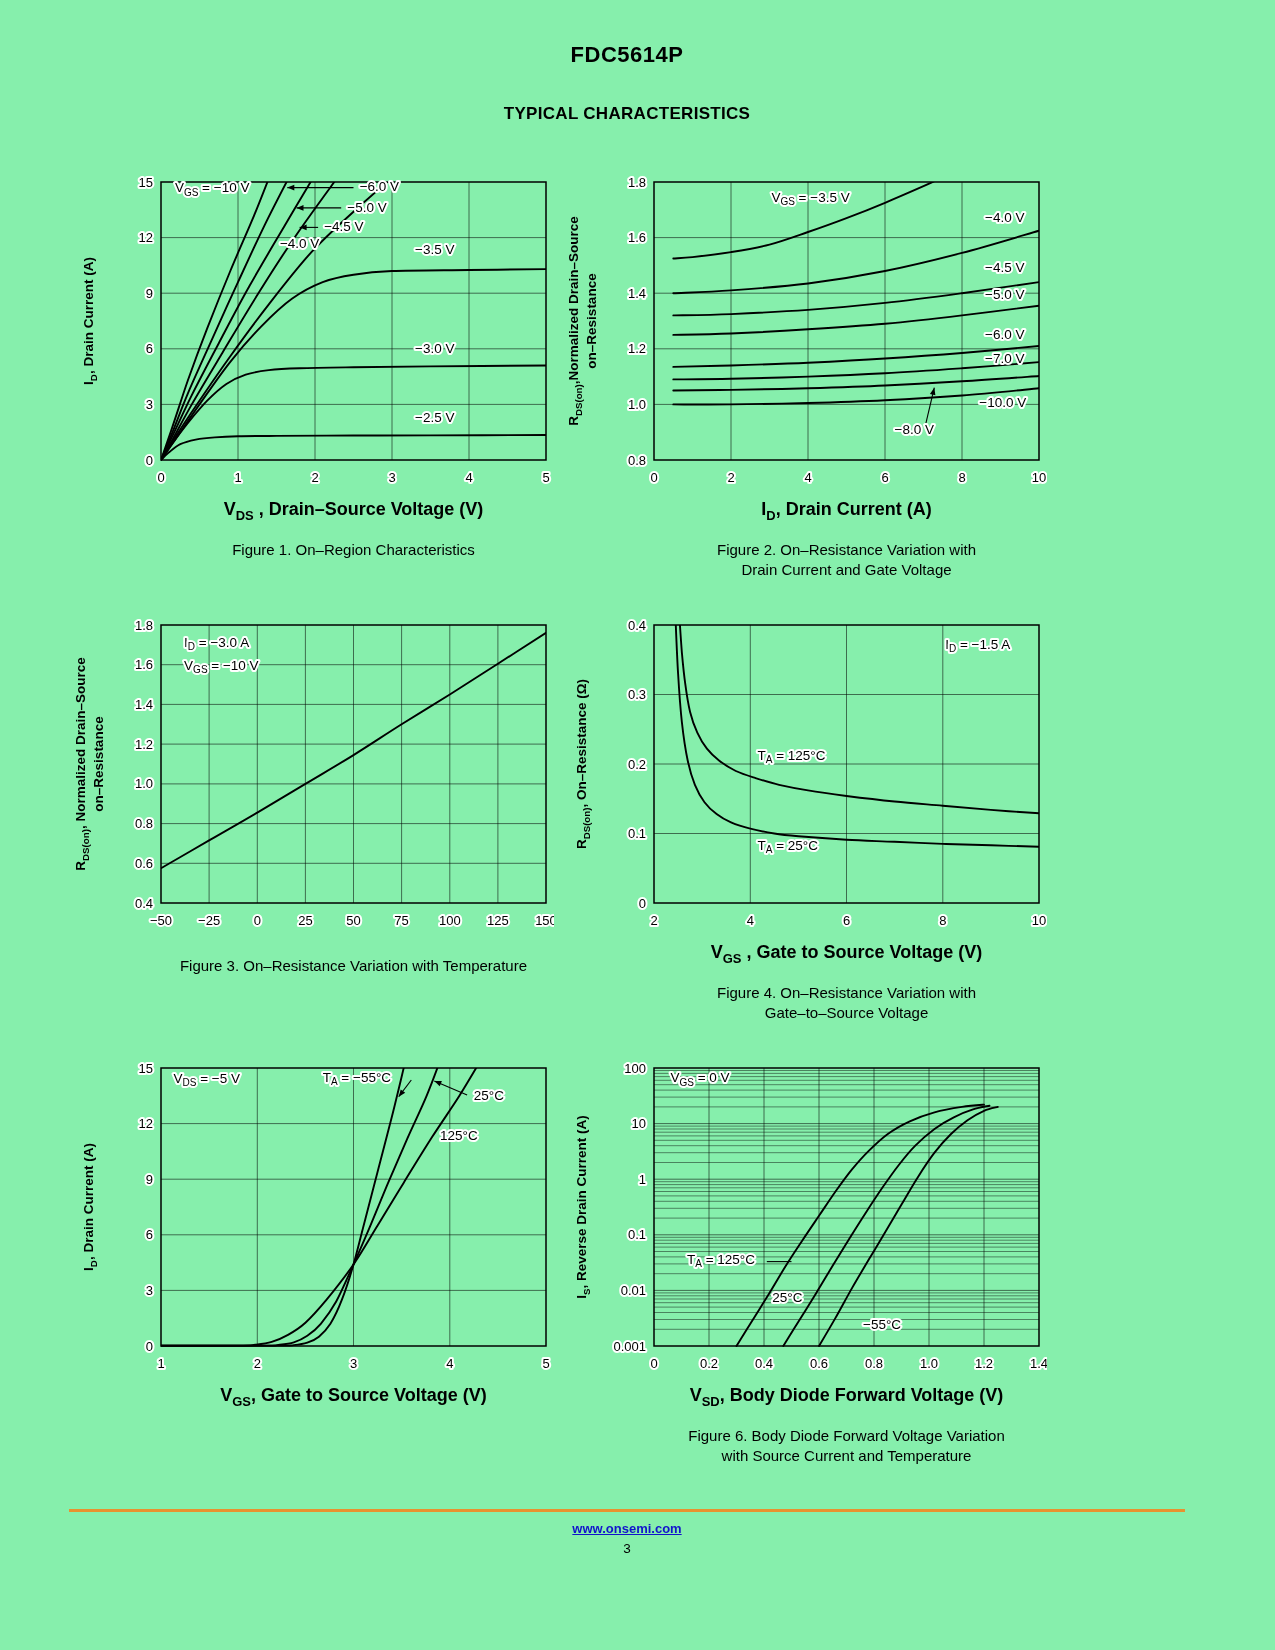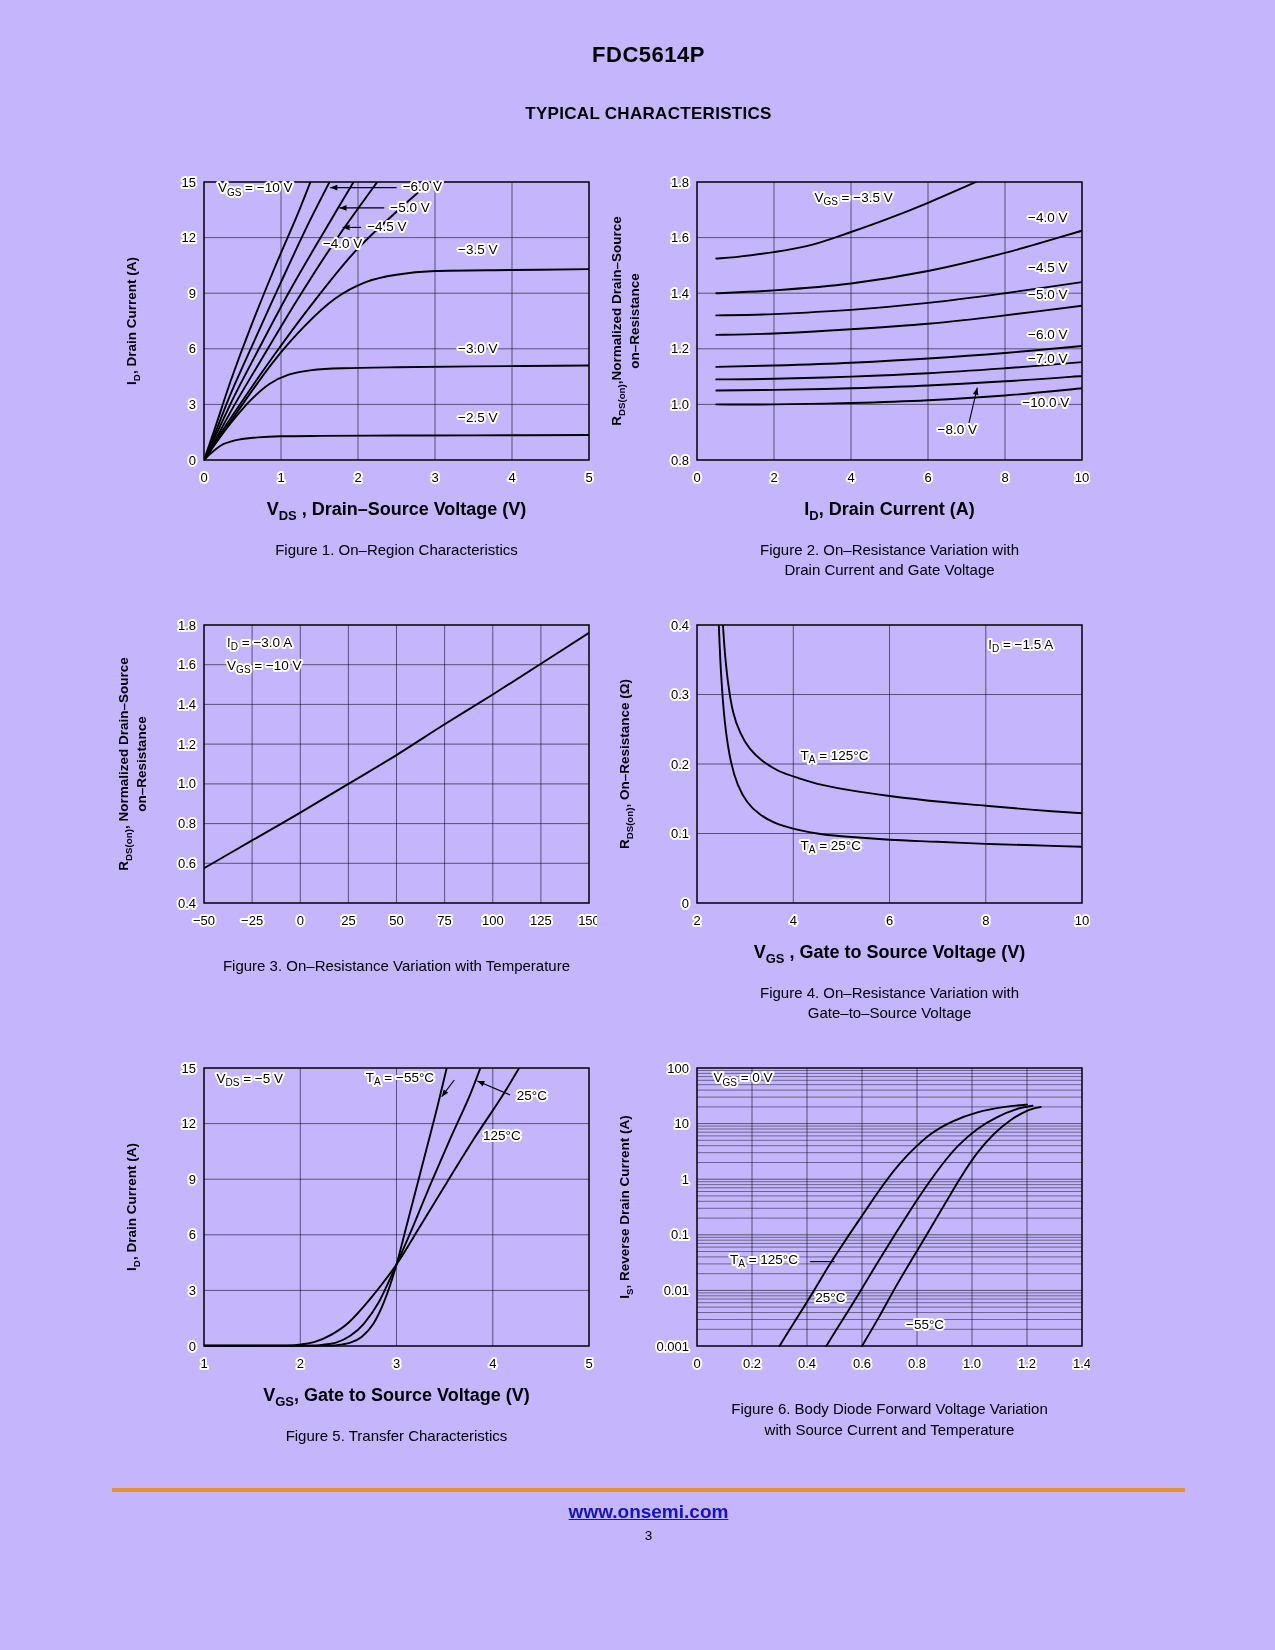--- a/index.html
+++ b/index.html
@@ -1,33 +1,33 @@
 <!DOCTYPE html>
 <html><head>
 <meta charset="utf-8">
 <style>
   html,body{margin:0;padding:0;background:#fff;}
-  .page{width:1275px;height:1650px;background:#c4b5fd;box-sizing:border-box;
-        padding:42px 90px 0 112px;font-family:"Liberation Sans",sans-serif;color:#000;overflow:hidden;}
+  .page{width:1275px;height:1650px;background:#86efac;box-sizing:border-box;
+        padding:42px 90px 0 69px;font-family:"Liberation Sans",sans-serif;color:#000;overflow:hidden;}
   .doc-title{text-align:center;font-size:22px;font-weight:bold;letter-spacing:.5px;}
   .doc-subtitle{text-align:center;font-size:17px;font-weight:bold;margin-top:36px;margin-bottom:44px;letter-spacing:.3px;}
   .chart-row{display:flex;gap:8px;margin-bottom:30px;}
   .figure{width:485px;flex:none;}
   .chart-area{display:flex;}
   .ylabel-wrap{position:relative;width:42px;height:328px;flex:none;}
   .ylabel-inner{position:absolute;top:153px;left:50%;transform:translate(-50%,-50%) rotate(-90deg);
         text-align:center;font-weight:bold;font-size:13.5px;line-height:1.18;white-space:nowrap;}
   .figure svg{display:block;flex:none;}
   svg text{font-family:"Liberation Sans",sans-serif;}
   .xlabel{padding-left:84px;text-align:center;font-weight:bold;font-size:18px;margin-top:3px;}
   .caption{padding-left:84px;text-align:center;font-weight:normal;font-size:15px;margin-top:17px;line-height:1.38;}
   .sub{font-size:72%;vertical-align:sub;}
   .footer{margin-top:42px;}
   .footer-rule{height:3.5px;width:100%;}
-  .footer-link{display:block;text-align:center;font-weight:bold;font-size:19px;margin-top:9px;text-decoration:underline;cursor:pointer;}
+  .footer-link{display:block;text-align:center;font-weight:bold;font-size:13px;margin-top:9px;text-decoration:underline;cursor:pointer;}
   .page-number{text-align:center;font-size:13.5px;margin-top:5px;}
 </style>
 </head>
 <body>
 
 <div class="page">
   <div class="doc-title">FDC5614P</div>
   <div class="doc-subtitle">TYPICAL CHARACTERISTICS</div>
 
   <div class="chart-row">
@@ -307,23 +307,20 @@
             <line x1="300.3" y1="26.0" x2="287.7" y2="42.7" stroke="#000" stroke-width="1.1"></line>
             <polygon points="287.7,42.7 289.7,35.4 294.2,38.8" fill="#000"></polygon>
             <text x="211.7" y="27.9" text-anchor="start" font-size="13.5" fill="#000" paint-order="stroke" stroke="#ffffff" stroke-width="4" stroke-linejoin="round"><tspan>T</tspan><tspan dy="3.5" font-size="10">A</tspan><tspan dy="-3.5"> = −55°C</tspan></text>
             <line x1="356.1" y1="40.9" x2="323.3" y2="27.0" stroke="#000" stroke-width="1.1"></line>
             <polygon points="323.3,27.0 330.9,27.1 328.7,32.3" fill="#000"></polygon>
             <text x="362.8" y="45.5" text-anchor="start" font-size="13.5" fill="#000" paint-order="stroke" stroke="#ffffff" stroke-width="4" stroke-linejoin="round"><tspan>25°C</tspan></text>
             <text x="329.1" y="86.3" text-anchor="start" font-size="13.5" fill="#000" paint-order="stroke" stroke="#ffffff" stroke-width="4" stroke-linejoin="round"><tspan>125°C</tspan></text>
           </svg>
       </div>
       <div class="xlabel">V<span class="sub">GS</span>, Gate to Source Voltage (V)</div>
-      <div class="caption">
-          <div>Figure 5. Transfer Characteristics</div>
-        </div>
     </div>
     <div class="figure">
       <div class="chart-area">
         <div class="ylabel-wrap">
             <div class="ylabel-inner">
               <div>I<span class="sub">S</span>, Reverse Drain Current (A)</div>
             </div>
           </div>
         <svg class="plot" width="443" height="328" viewBox="0 0 443 328">
             <g>
@@ -401,20 +398,21 @@
             <text x="42.0" y="129.7" text-anchor="end" font-size="13" fill="#000" paint-order="stroke" stroke="#ffffff" stroke-width="4" stroke-linejoin="round"><tspan>1</tspan></text>
             <text x="42.0" y="74.1" text-anchor="end" font-size="13" fill="#000" paint-order="stroke" stroke="#ffffff" stroke-width="4" stroke-linejoin="round"><tspan>10</tspan></text>
             <text x="42.0" y="18.5" text-anchor="end" font-size="13" fill="#000" paint-order="stroke" stroke="#ffffff" stroke-width="4" stroke-linejoin="round"><tspan>100</tspan></text>
             <text x="66.5" y="28.4" text-anchor="start" font-size="13.5" fill="#000" paint-order="stroke" stroke="#ffffff" stroke-width="4" stroke-linejoin="round"><tspan>V</tspan><tspan dy="3.5" font-size="10">GS</tspan><tspan dy="-3.5"> = 0 V</tspan></text>
             <line x1="162.8" y1="207.6" x2="187.5" y2="207.6" stroke="#000" stroke-width="1.1"></line>
             <text x="83.0" y="209.9" text-anchor="start" font-size="13.5" fill="#000" paint-order="stroke" stroke="#ffffff" stroke-width="4" stroke-linejoin="round"><tspan>T</tspan><tspan dy="3.5" font-size="10">A</tspan><tspan dy="-3.5"> = 125°C</tspan></text>
             <text x="168.3" y="247.9" text-anchor="start" font-size="13.5" fill="#000" paint-order="stroke" stroke="#ffffff" stroke-width="4" stroke-linejoin="round"><tspan>25°C</tspan></text>
             <text x="259.0" y="275.3" text-anchor="start" font-size="13.5" fill="#000" paint-order="stroke" stroke="#ffffff" stroke-width="4" stroke-linejoin="round"><tspan>−55°C</tspan></text>
           </svg>
       </div>
+      <div class="xlabel">V<span class="sub">SD</span>, Body Diode Forward Voltage (V)</div>
       <div class="caption">
           <div>Figure 6. Body Diode Forward Voltage Variation</div>
           <div>with Source Current and Temperature</div>
         </div>
     </div>
   </div>
 
   <div class="footer">
     <div class="footer-rule" style="background: rgb(232, 146, 47);"></div>
     <a class="footer-link" style="color: rgb(18, 18, 204);">www.onsemi.com</a>

